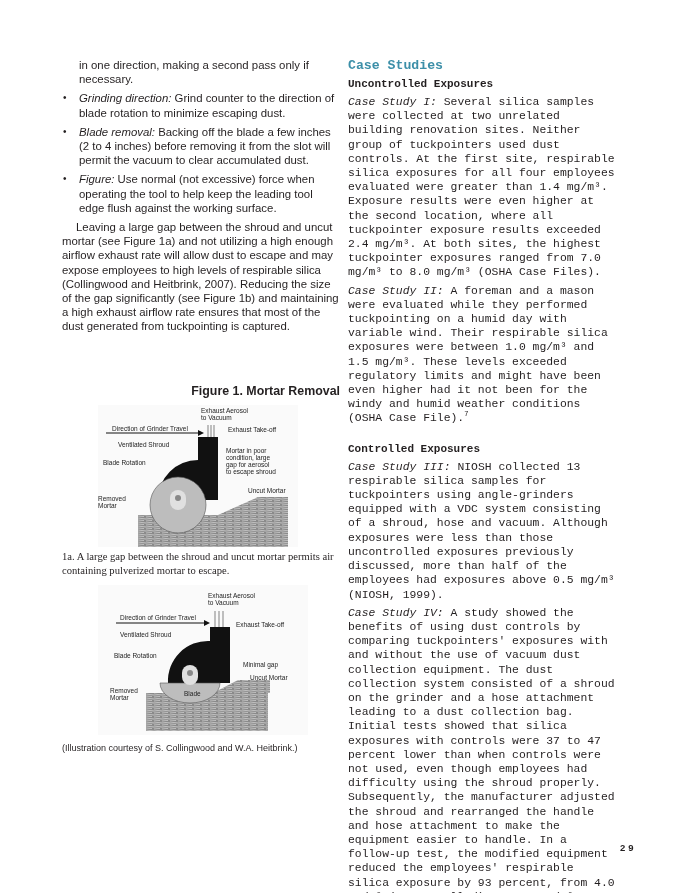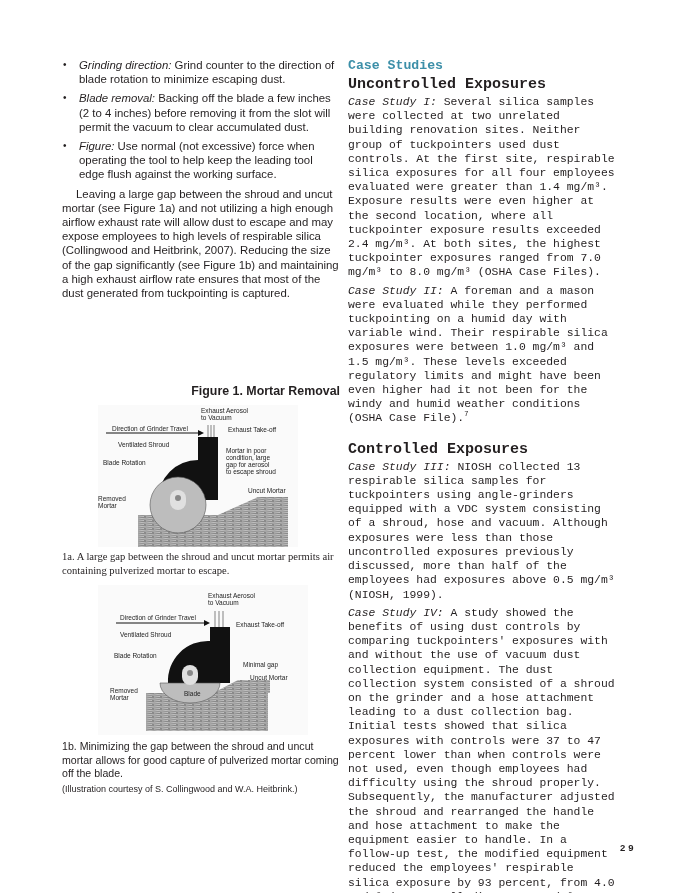--- a/index.html
+++ b/index.html
@@ -9,40 +9,41 @@
   .col-left { left: 62px; width: 278px; }
   .col-right { left: 348px; width: 272px; font-family: Liberation Mono, monospace; }
   p { margin-bottom: 4px; }
   em { font-style: italic; }
   .indent { text-indent: 14px; }
   ul.bullets { list-style: none; }
   ul.bullets li { position: relative; padding-left: 17px; margin-bottom: 5px; }
   ul.bullets li .dot { position: absolute; left: 1px; top: 0; font-size: 10px; }
   .cont { padding-left: 17px; margin-bottom: 5px; }
   .h-teal { color: #3c8fa8; font-weight: bold; font-size: 13.2px; line-height: 16px; margin-bottom: 3px; }
-  .h-sub { font-weight: bold; font-size: 15px; line-height: 15px; margin-bottom: 3px; margin-top: 2px; }
+  .h-sub { font-weight: bold; font-size: 11px; line-height: 15px; margin-bottom: 3px; margin-top: 2px; }
   .h-sub.gap { margin-top: 16px; }
   .fig-title { position: absolute; left: 62px; width: 278px; top: 384px; text-align: right; font-weight: bold; font-size: 12.4px; }
   .fig { position: absolute; background: #fafafa; }
   .fig-a { left: 98px; top: 405px; width: 200px; height: 142px; }
   .fig-b { left: 98px; top: 585px; width: 210px; height: 150px; }
   .fig svg { width: 100%; height: 100%; display: block; }
   .cap { position: absolute; left: 62px; width: 280px; font-size: 10.6px; line-height: 13.6px; }
   .cap-a { top: 550px; font-family: Liberation Serif, serif; }
   .cap-b { top: 740px; }
   .credit { font-size: 9px; line-height: 12px; margin-top: 2px; }
   .footer { position: absolute; top: 892px; left: 168px; font-size: 9.2px; font-weight: bold; letter-spacing: 3.9px; color: #3c8fa8; }
   .pageno { position: absolute; top: 842px; left: 620px; font-size: 9.5px; font-weight: bold; letter-spacing: 3px; color: #231f20; text-align: right; }
   sup { font-size: 7px; line-height: 0; vertical-align: super; }
   .fig text { font-family: "Liberation Sans", sans-serif; font-size: 6.5px; fill: #222; }
 </style>
 </head>
 <body>
 
 <div class="col col-left">
+  <p class="cont">in one direction, making a second pass only if necessary.</p>
   <ul class="bullets">
     <li>
       <span class="dot">•</span>
       <em>Grinding direction:</em><span> Grind counter to the direction of blade rotation to minimize escaping dust.</span>
     </li>
     <li>
       <span class="dot">•</span>
       <em>Blade removal:</em><span> Backing off the blade a few inches (2 to 4 inches) before removing it from the slot will permit the vacuum to clear accumulated dust.</span>
     </li>
     <li>
@@ -113,21 +114,20 @@
     <text x="16" y="73">Blade Rotation</text>
     <text x="145" y="82">Minimal gap</text>
     <text x="152" y="95">Uncut Mortar</text>
     <text x="12" y="108">Removed</text>
     <text x="12" y="115">Mortar</text>
     <text x="86" y="111">Blade</text>
   </svg>
 </div>
 
 <div class="cap cap-b">
-  <div>1b. Minimizing the gap between the shroud and uncut mortar allows for good capture of pulverized mortar coming off the blade.</div>
   <div class="credit">(Illustration courtesy of S. Collingwood and W.A. Heitbrink.)</div>
 </div>
 
 <div class="col col-right">
   <div class="h-teal">Case Studies</div>
   <div class="h-sub">Uncontrolled Exposures</div>
   <p>
     <em>Case Study I:</em><span> Several silica samples were collected at two unrelated building renovation sites. Neither group of tuckpointers used dust controls. At the first site, respirable silica exposures for all four employees evaluated were greater than 1.4 mg/m³. Exposure results were even higher at the second location, where all tuckpointer exposure results exceeded 2.4 mg/m³. At both sites, the highest tuckpointer exposures ranged from 7.0 mg/m³ to 8.0 mg/m³ (OSHA Case Files).</span>
   </p>
   <p>

